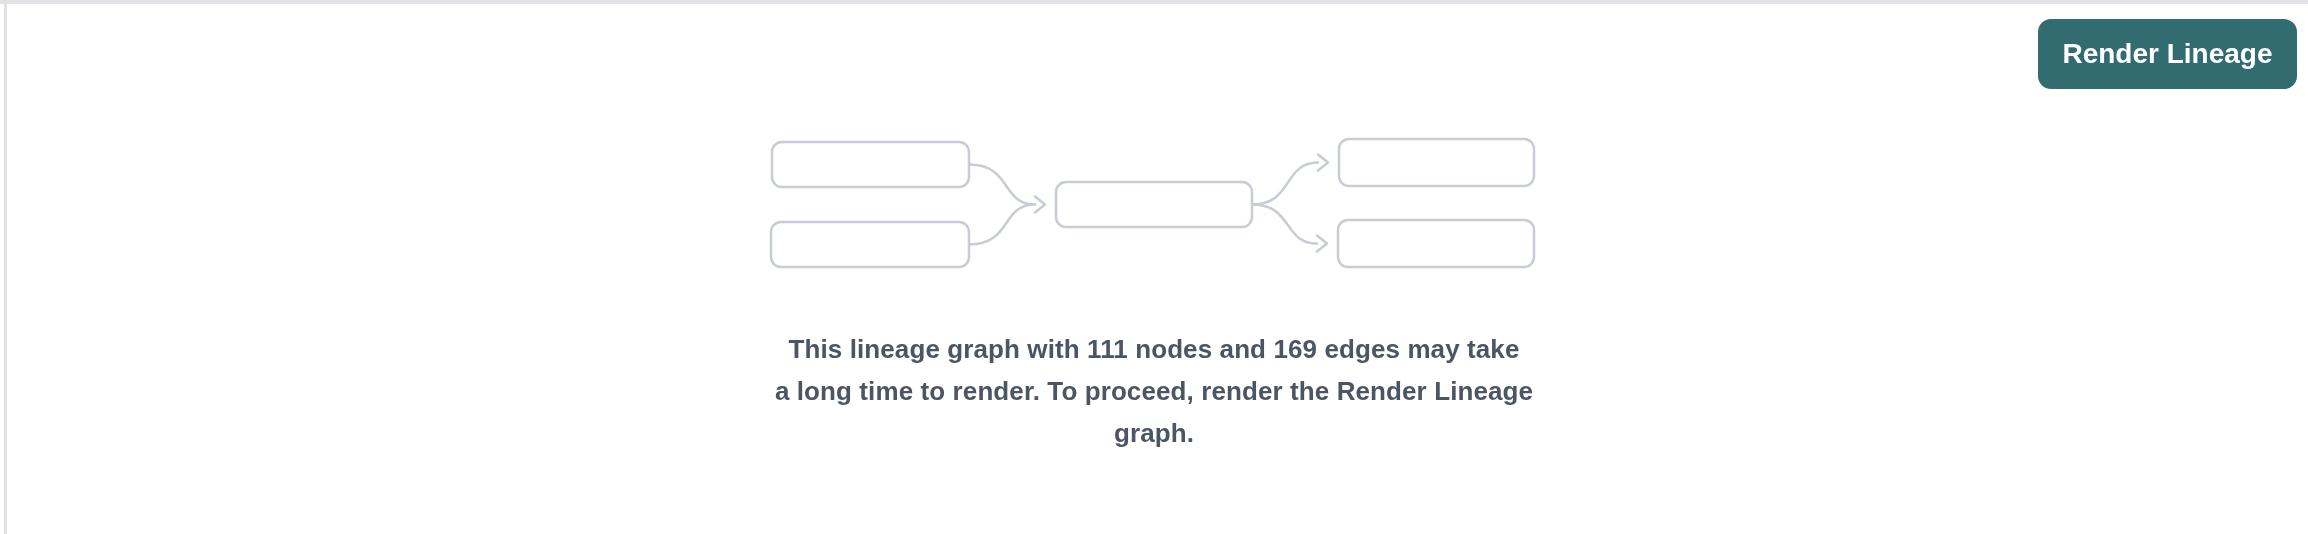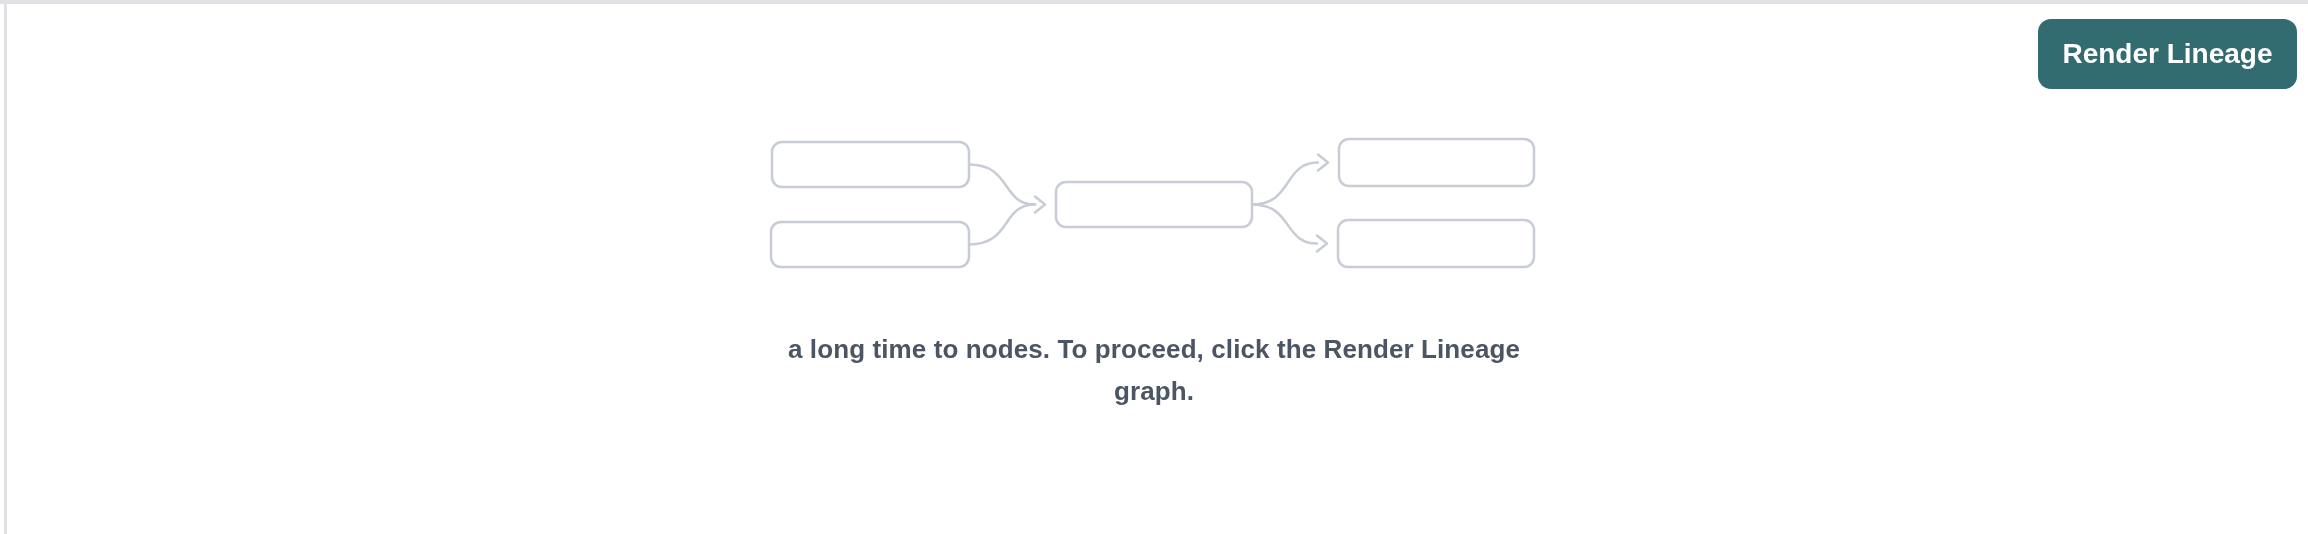--- a/index.html
+++ b/index.html
@@ -107,16 +107,17 @@
     <path class="lineage-arrowhead" d="M548,98.5 L558,106.5 L548,114.5"></path>
 
     <rect class="lineage-node" x="3" y="5" width="197" height="45" rx="10"></rect>
     <rect class="lineage-node" x="2" y="85" width="198" height="45" rx="10"></rect>
     <rect class="lineage-node" x="287" y="45" width="196" height="45" rx="10"></rect>
     <rect class="lineage-node" x="570" y="2" width="195" height="47" rx="10"></rect>
     <rect class="lineage-node" x="569" y="83" width="196" height="47" rx="10"></rect>
   </svg>
 
   <div class="message">
-    <div>a long time to nodes. To proceed, click the Render Lineage</div>
+    <div>This lineage graph with 111 nodes and 169 edges may take</div>
+    <div>a long time to render. To proceed, render the Render Lineage</div>
     <div>graph.</div>
   </div>
 </div>
 
 </body></html>

